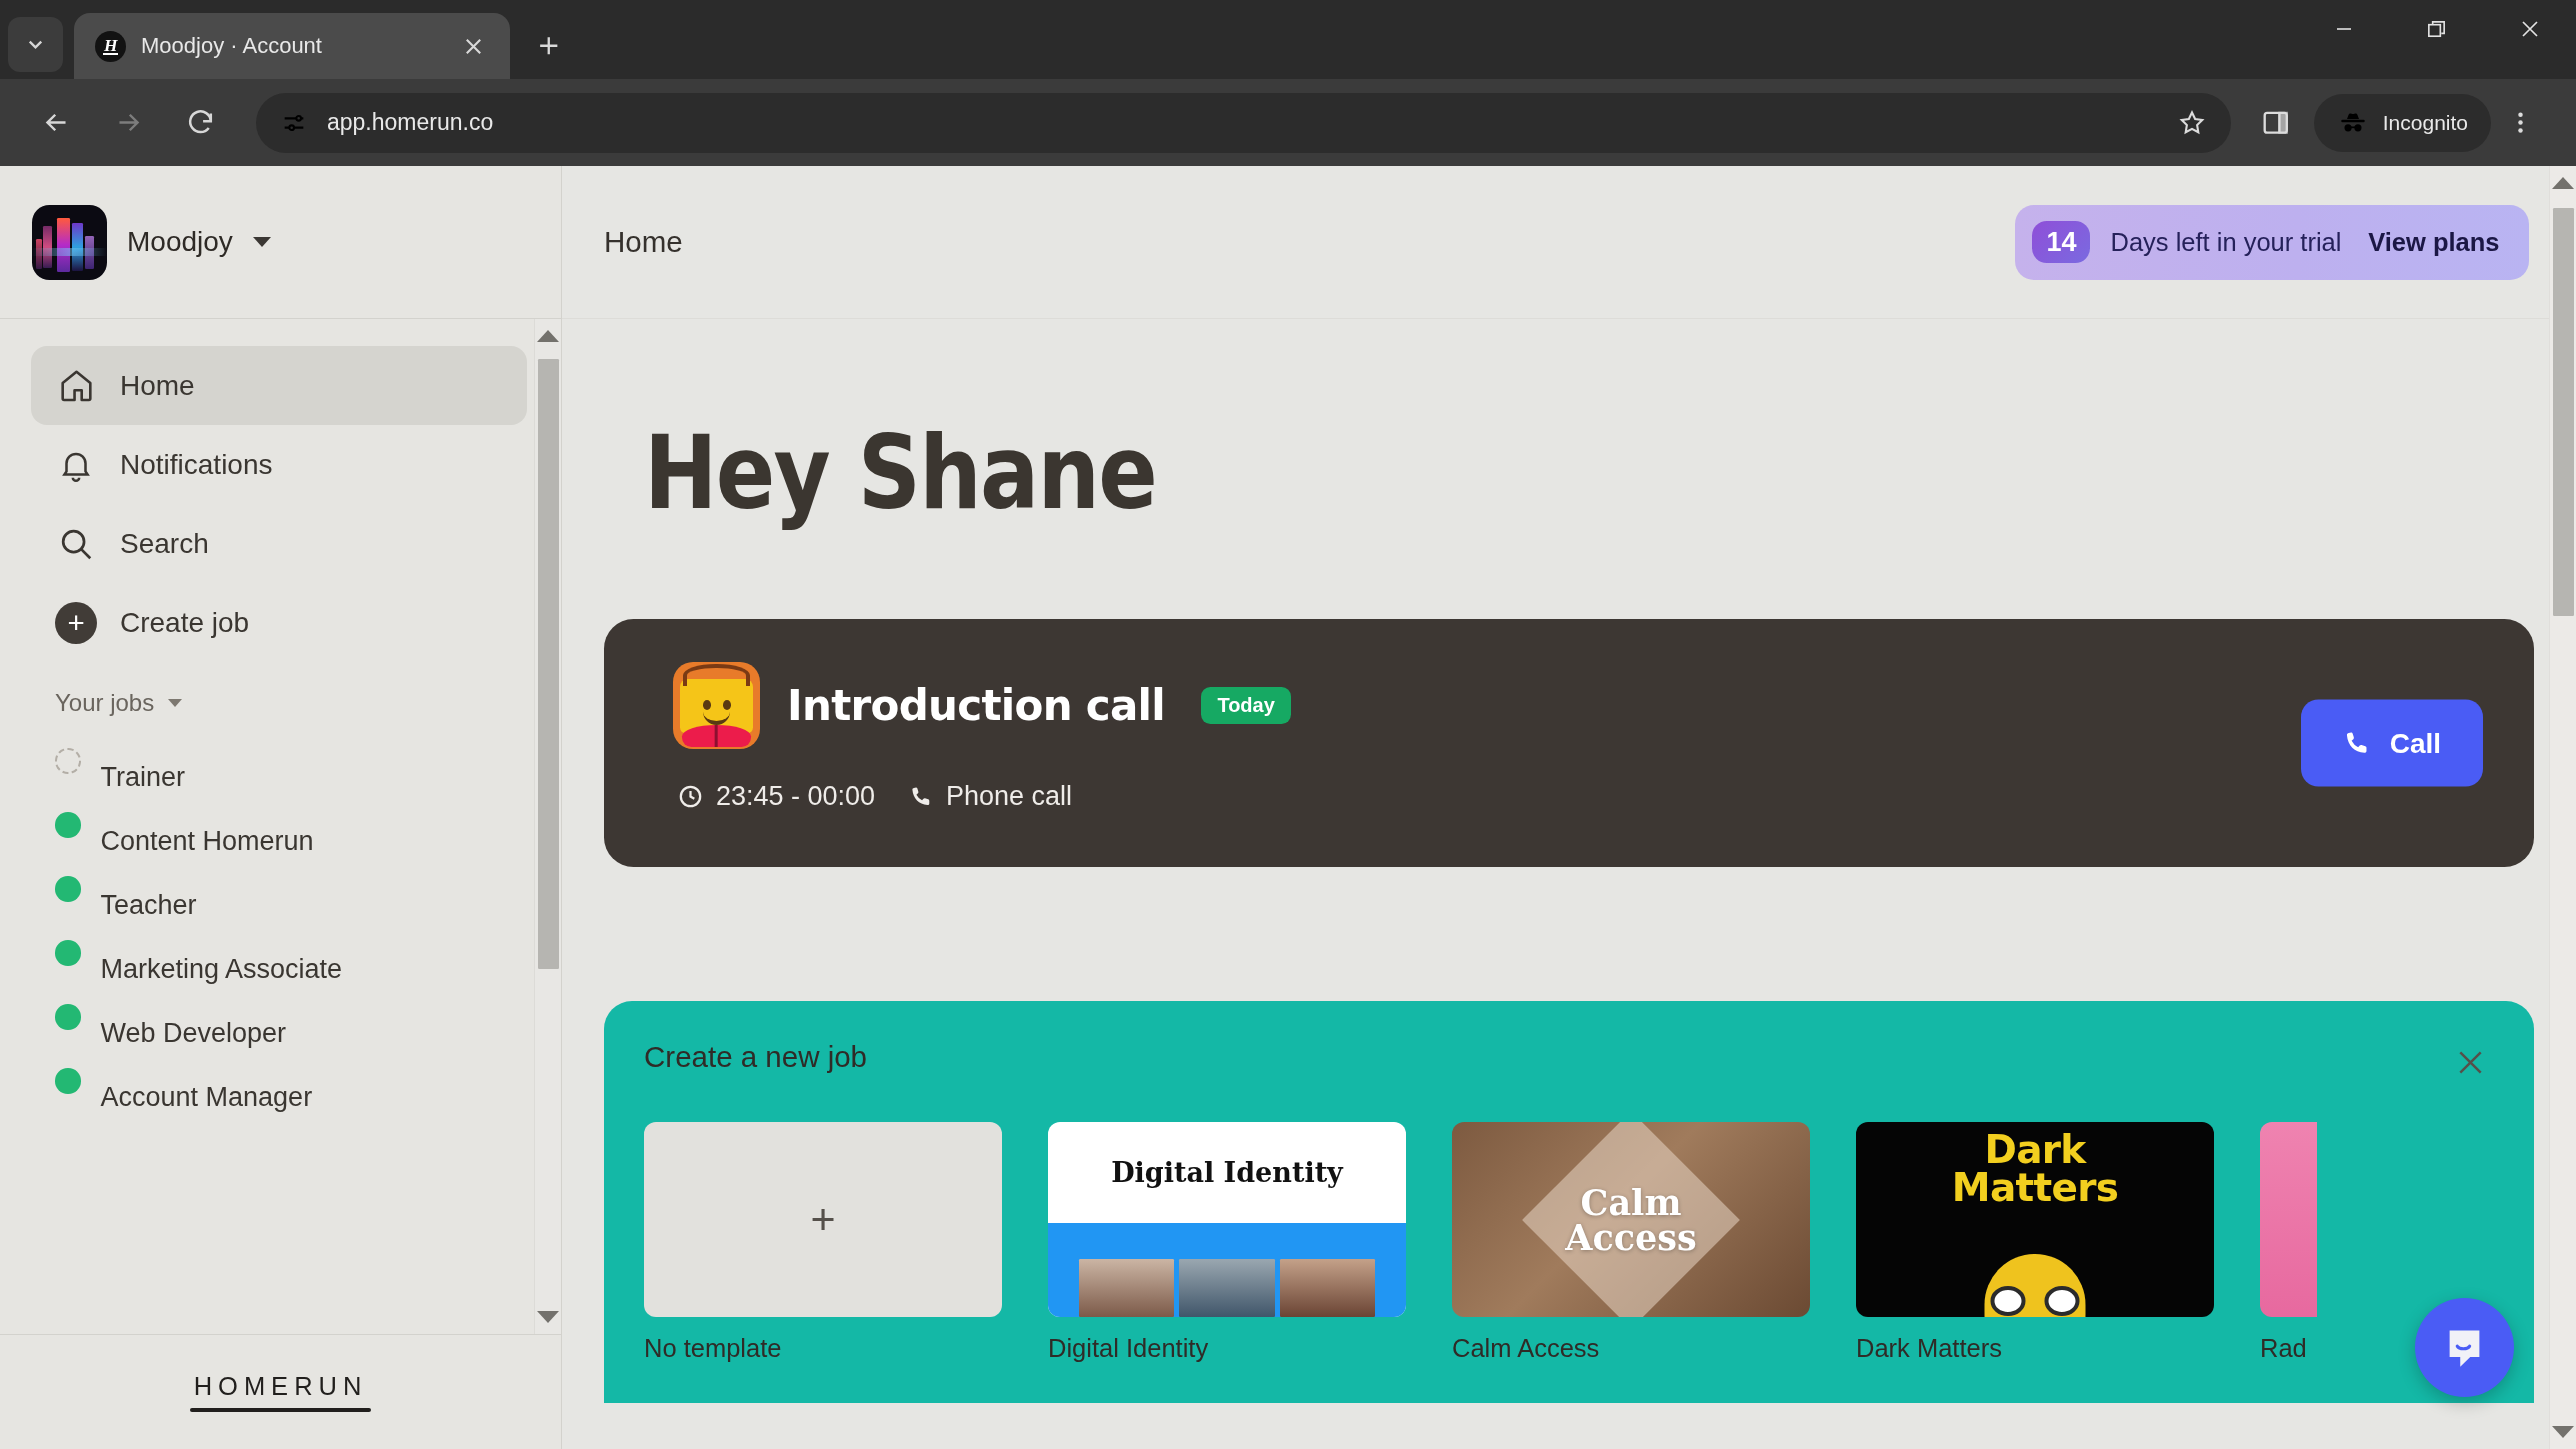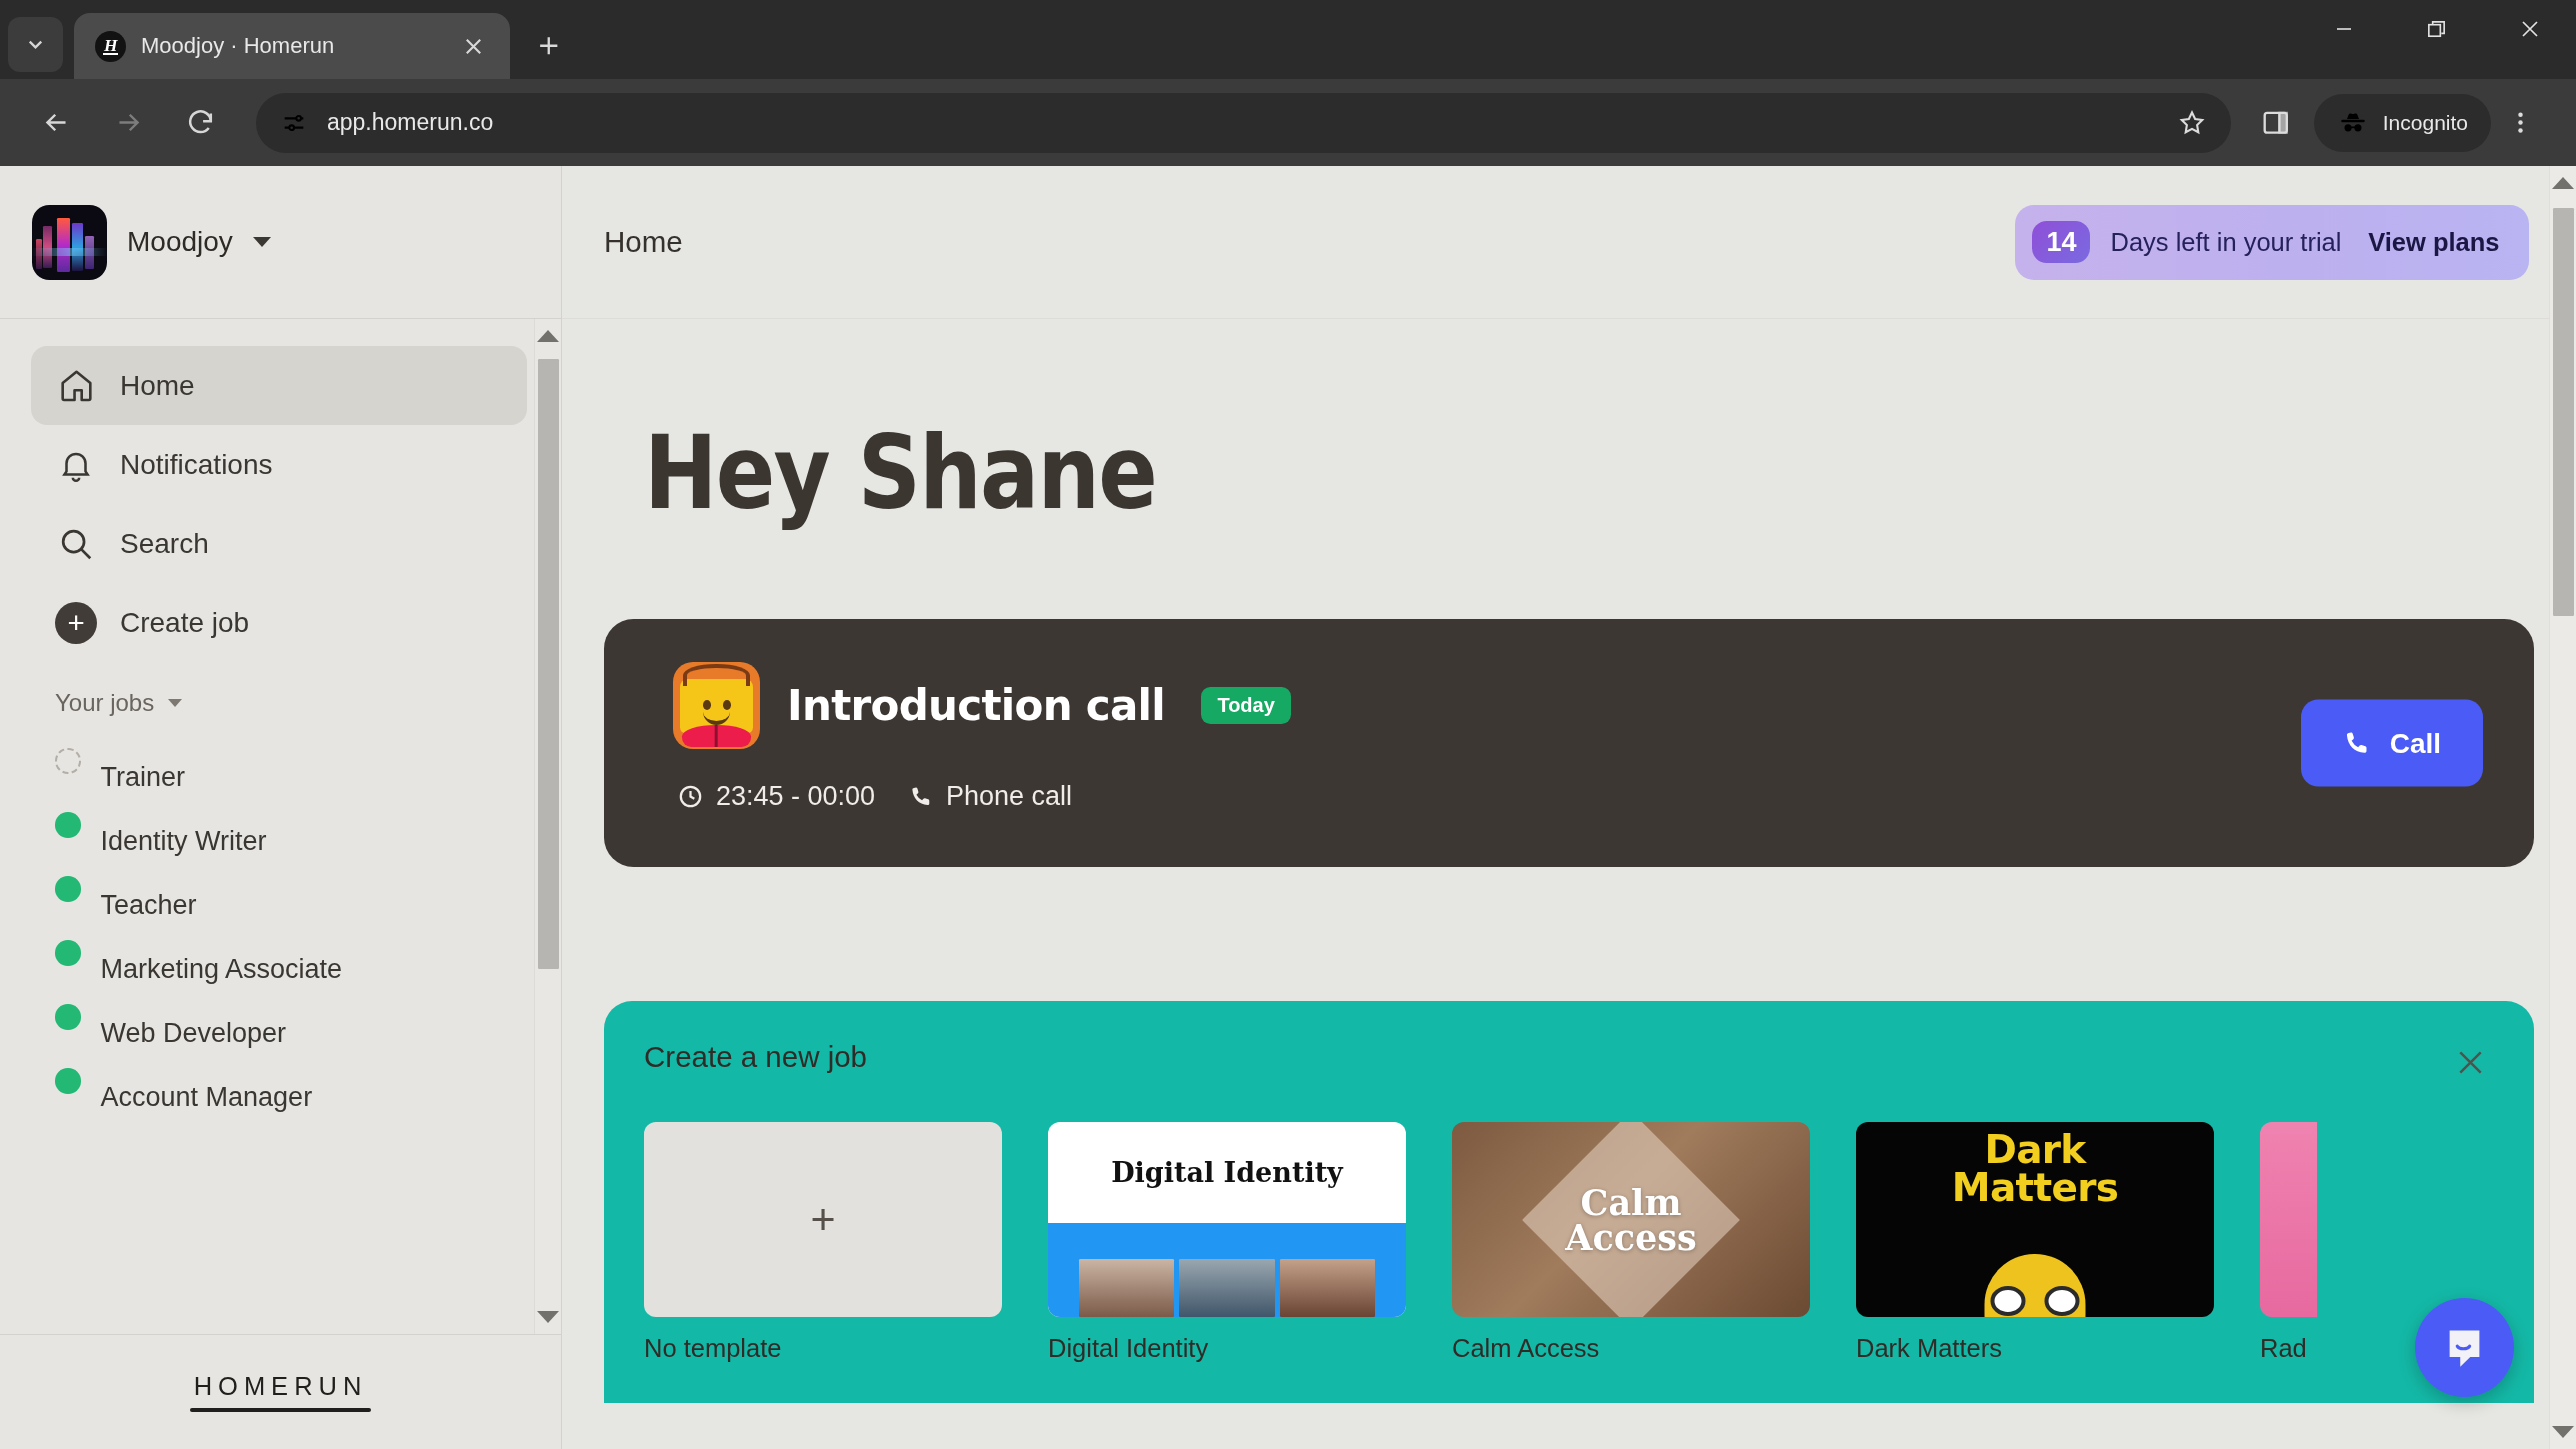--- a/index.html
+++ b/index.html
@@ -407,21 +407,21 @@
     <div class="tab-list-btn">
       <svg width="23" height="23" viewBox="0 0 24 24" fill="none" stroke="currentColor" stroke-width="2.4">
           <path d="M6 9l6 6 6-6"></path>
         </svg>
     </div>
 
     <div class="tab">
       <div class="tab-favicon">
         <span>H</span>
       </div>
-      <div class="tab-title">Moodjoy · Homerun</div>
+      <div class="tab-title">Moodjoy · Account</div>
       <div class="tab-close">
         <svg width="23" height="23" viewBox="0 0 24 24" fill="none" stroke="currentColor" stroke-width="2.2">
             <path d="M5 5l14 14M19 5L5 19"></path>
           </svg>
       </div>
     </div>
 
     <div class="newtab">
       <svg width="29.5" height="29.5" viewBox="0 0 24 24" fill="none" stroke="currentColor" stroke-width="1.9">
           <path d="M12 5v14M5 12h14"></path>
@@ -568,21 +568,21 @@
             <span class="t">Your jobs</span>
             <span class="caret-small"></span>
           </div>
 
           <div class="job-item">
             <span class="dot draft"></span>
             <span class="label">Trainer</span>
           </div>
           <div class="job-item">
             <span class="dot live"></span>
-            <span class="label">Identity Writer</span>
+            <span class="label">Content Homerun</span>
           </div>
           <div class="job-item">
             <span class="dot live"></span>
             <span class="label">Teacher</span>
           </div>
           <div class="job-item">
             <span class="dot live"></span>
             <span class="label">Marketing Associate</span>
           </div>
           <div class="job-item">

